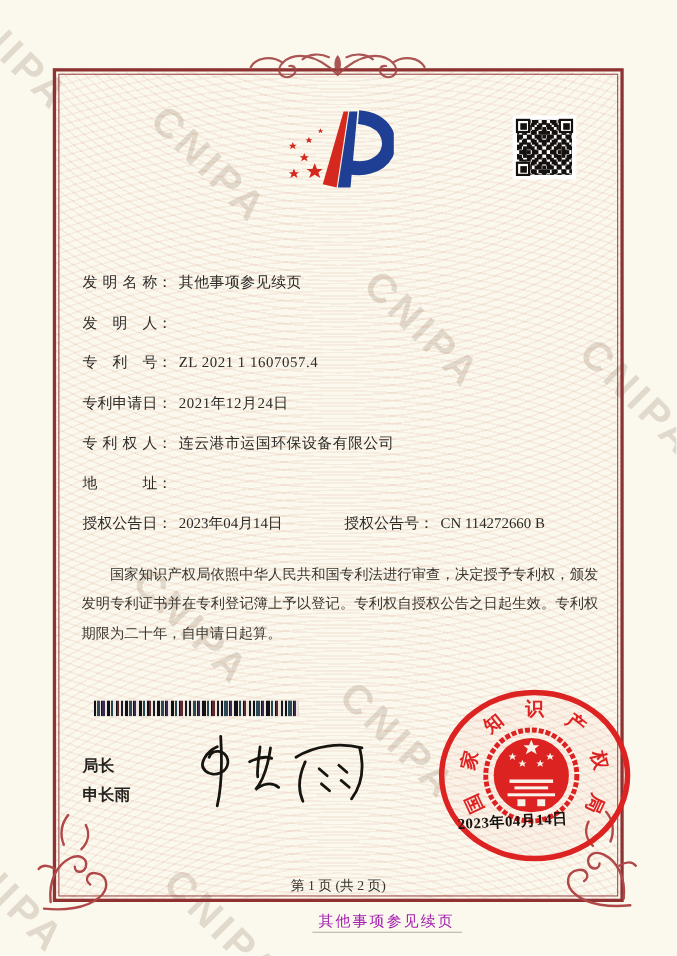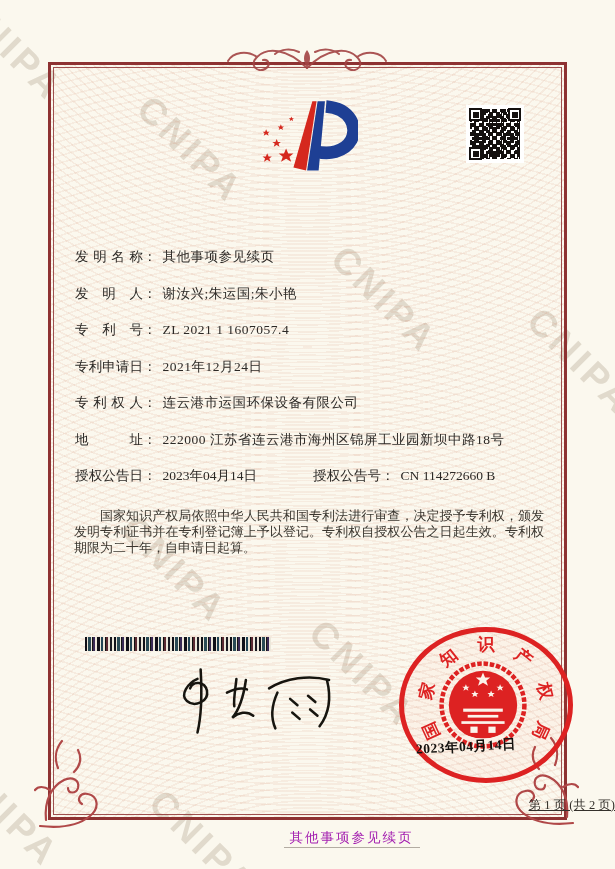--- a/index.html
+++ b/index.html
@@ -50,21 +50,21 @@
     font-size:31px;font-weight:bold;letter-spacing:13px;color:#161412;text-indent:13px;
   }
   
   .fields{position:absolute;left:75px;top:246px;width:472px;font-size:13.5px;color:#2c2926;}
   .frow{display:flex;margin-bottom:14.5px;line-height:22px;}
   .flabel{width:68px;text-align:justify;text-align-last:justify;flex:0 0 auto;}
   .fcolon{flex:0 0 auto;margin-right:6px;}
   .fvalue{flex:1 1 auto;letter-spacing:.5px;}
   .pair2{margin-left:56px;display:flex;font-family:Liberation Serif, serif;}
   
-  .notice{position:absolute;left:74px;top:508px;width:470px;font-size:13px;line-height:16px;
+  .notice{position:absolute;left:74px;top:508px;width:470px;font-size:13px;line-height:27px;
     color:#3a362f;text-align:justify;}
   .notice p{margin:0 0 1px 0;text-indent:2em;}
   
   .barcode{
     position:absolute;left:85px;top:637px;width:186px;height:14px;
     background:repeating-linear-gradient(90deg,
       #101018 0 2px,#ece7da 2px 3px,#2a4a55 3px 6px,#ece7da 6px 7px,
       #151515 7px 8px,#3a2a55 8px 10px,#ece7da 10px 12px,#101018 12px 15px,
       #ece7da 15px 16px,#224455 16px 18px,#ece7da 18px 20px,#111111 20px 21px,
       #5a2a33 21px 23px,#ece7da 23px 25px,#1a1a22 25px 27px,#ece7da 27px 29px);
@@ -81,21 +81,21 @@
   .seal-char{
     position:absolute;left:calc(50% - 10px);top:calc(50% - 11px);width:20px;height:22px;
     text-align:center;font-size:17px;font-weight:bold;color:#dd2222;line-height:22px;
   }
   .emblem{position:absolute;left:34px;top:28px;width:90px;height:90px;}
   .seal-date{
     position:absolute;left:2px;top:106px;width:120px;text-align:center;
     font-size:13.5px;font-weight:600;color:#14120f;letter-spacing:.5px;transform:rotate(-3deg);
   }
   
-  .page-info{position:absolute;left:0;top:797px;width:100%;text-align:right;font-size:12.5px;color:#34302b;text-decoration:underline;}
+  .page-info{position:absolute;left:0;top:797px;width:100%;text-align:center;font-size:12.5px;color:#34302b;}
   .continuation{position:absolute;left:0;top:829px;width:100%;text-align:center;font-size:13.5px;color:#a21caf;letter-spacing:2px;margin-left:44px;}
   .continuation span{border-bottom:1px solid rgba(120,110,100,.55);padding:0 6px 2px;}
 </style>
 </head>
 <body>
 
 <div class="page">
 
   <span class="wm wm1">CNIPA</span>
   <span class="wm wm2">CNIPA</span>
@@ -166,60 +166,62 @@
 
   <div class="fields">
     <div class="frow">
       <span class="flabel">发明名称</span>
         <span class="fcolon">：</span>
       <span class="fvalue">其他事项参见续页</span>
     </div>
     <div class="frow">
       <span class="flabel">发明人</span>
         <span class="fcolon">：</span>
-      <span class="fvalue">谢汝兴;朱运国;朱小艳</span>
     </div>
     <div class="frow">
       <span class="flabel">专利号</span>
         <span class="fcolon">：</span>
       <span class="fvalue">ZL 2021 1 1607057.4</span>
     </div>
     <div class="frow">
       <span class="flabel">专利申请日</span>
         <span class="fcolon">：</span>
       <span class="fvalue">2021年12月24日</span>
     </div>
     <div class="frow">
       <span class="flabel">专利权人</span>
         <span class="fcolon">：</span>
       <span class="fvalue">连云港市运国环保设备有限公司</span>
     </div>
     <div class="frow">
       <span class="flabel">地址</span>
         <span class="fcolon">：</span>
-      <span class="fvalue">222000 江苏省连云港市海州区锦屏工业园新坝中路18号</span>
     </div>
     <div class="frow">
       <span class="flabel">授权公告日</span>
         <span class="fcolon">：</span>
       <span>2023年04月14日</span>
       <span class="pair2">
         <span class="flabel">授权公告号</span>
           <span class="fcolon">：</span>
         <span>CN 114272660 B</span>
       </span>
     </div>
   </div>
 
   <div class="notice">
     <p>国家知识产权局依照中华人民共和国专利法进行审查，决定授予专利权，颁发发明专利证书并在专利登记簿上予以登记。专利权自授权公告之日起生效。专利权期限为二十年，自申请日起算。</p>
   </div>
 
   <div class="barcode"></div>
 
+  <div class="signoff">
+    <div>局长</div>
+    <div>申长雨</div>
+  </div>
 
   <svg class="signature" viewBox="0 0 190 70">
     <g fill="none" stroke="#17150f" stroke-width="2.4" stroke-linecap="round">
       <path d="M28,14 C19,18 11,29 18,35 C25,41 39,36 37,25 C35,17 24,15 21,23"></path>
       <path d="M31,5 C32,22 33,44 28,65"></path>
       <path d="M65,14 C64,24 62,34 63,40"></path>
       <path d="M56,27 C62,24 70,22 75,24"></path>
       <path d="M74,15 C72,29 68,43 61,51 C67,46 75,44 81,49"></path>
       <path d="M96,23 C112,13 134,10 153,15"></path>
       <path d="M104,27 C99,38 97,50 102,61"></path>

